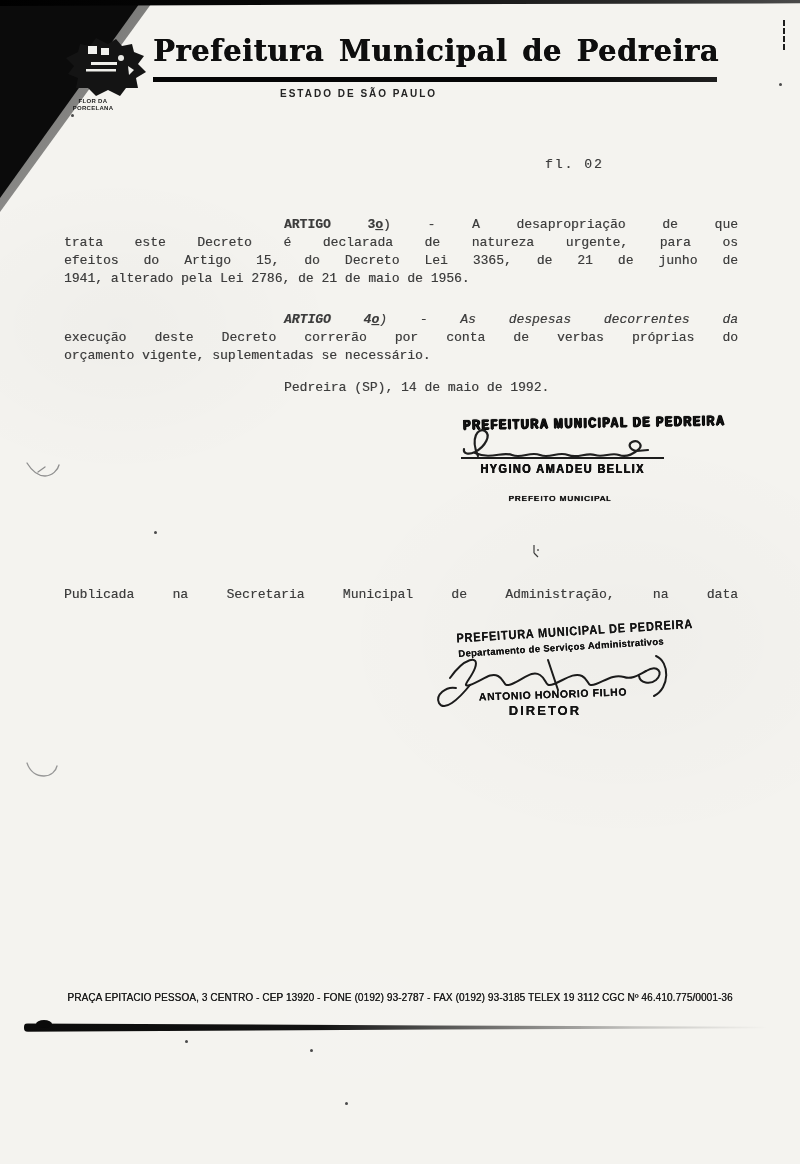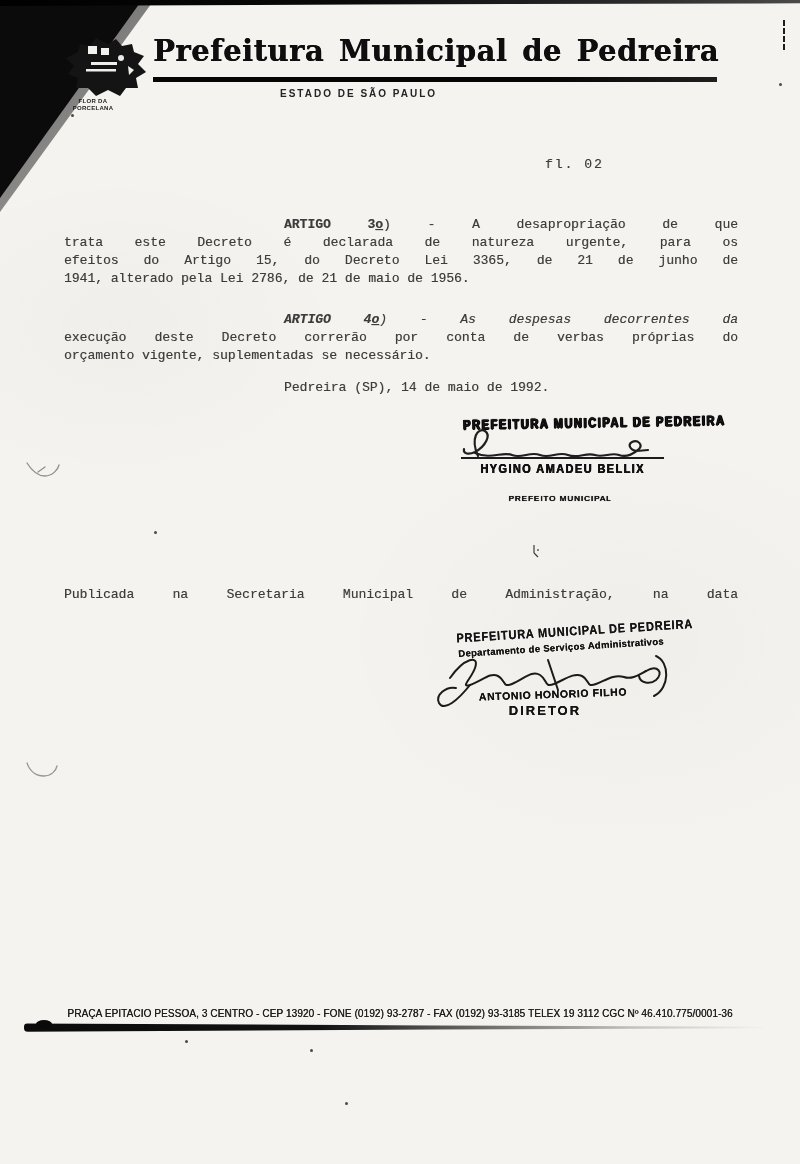--- a/index.html
+++ b/index.html
@@ -79,21 +79,21 @@
   .sig2 { position:absolute; left:430px; top:644px; }
   .stamp2-name { position:absolute; left:468px; top:688px; width:170px; text-align:center;
     white-space:nowrap; font-size:10.5px; font-weight:900; letter-spacing:.6px;
     transform:rotate(-2deg); text-shadow:0 0 .6px #000; }
   .stamp2-role { position:absolute; left:485px; top:703px; width:120px; text-align:center;
     font-size:13px; font-weight:900; letter-spacing:2px; text-shadow:0 0 .6px #000; }
   .tiny-mark { position:absolute; left:530px; top:544px; }
   
   .footer { position:absolute; left:0; top:992px; width:800px; text-align:center;
     font-size:10px; color:#1f1f1f; letter-spacing:.1px; white-space:nowrap;
-    text-shadow:.3px 0 0 #1f1f1f;margin-top:16px; }
+    text-shadow:.3px 0 0 #1f1f1f; }
 </style>
 </head>
 <body>
 
 <div class="page">
 
   <div class="corner-shadow"></div>
   <div class="corner-tri"></div>
   <div class="top-strip"></div>
   <div class="right-dash"></div>

